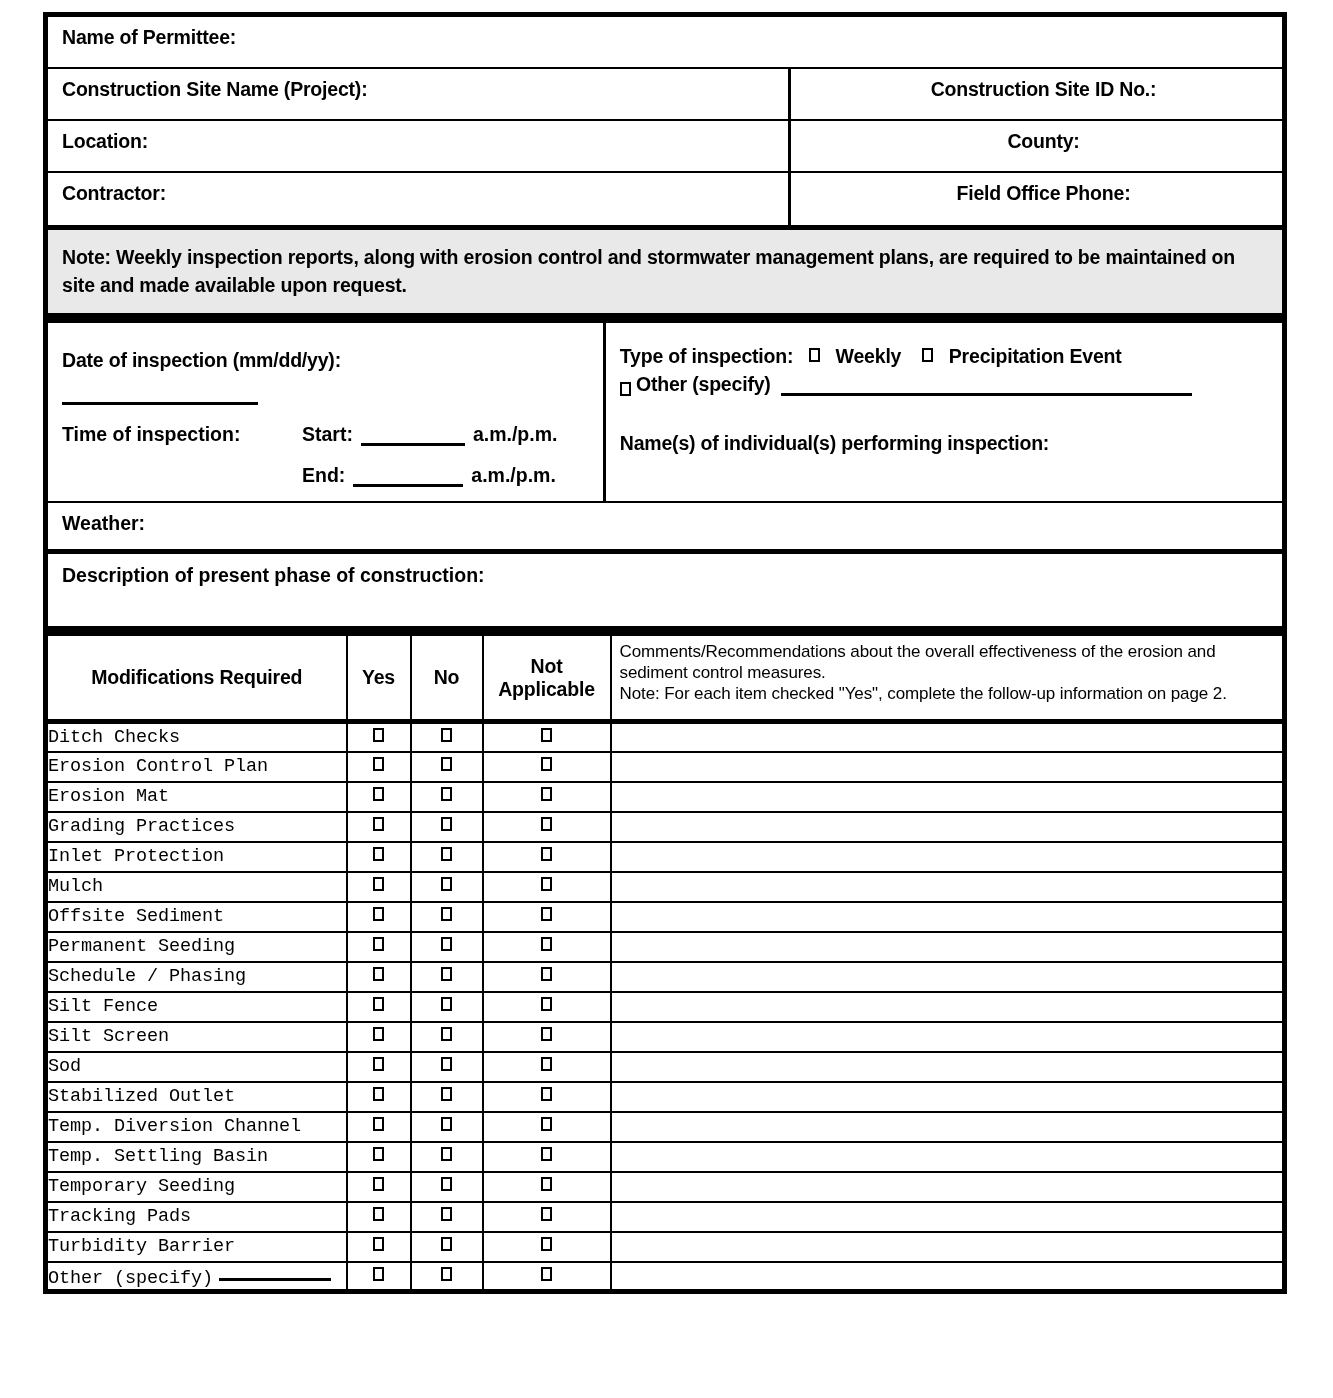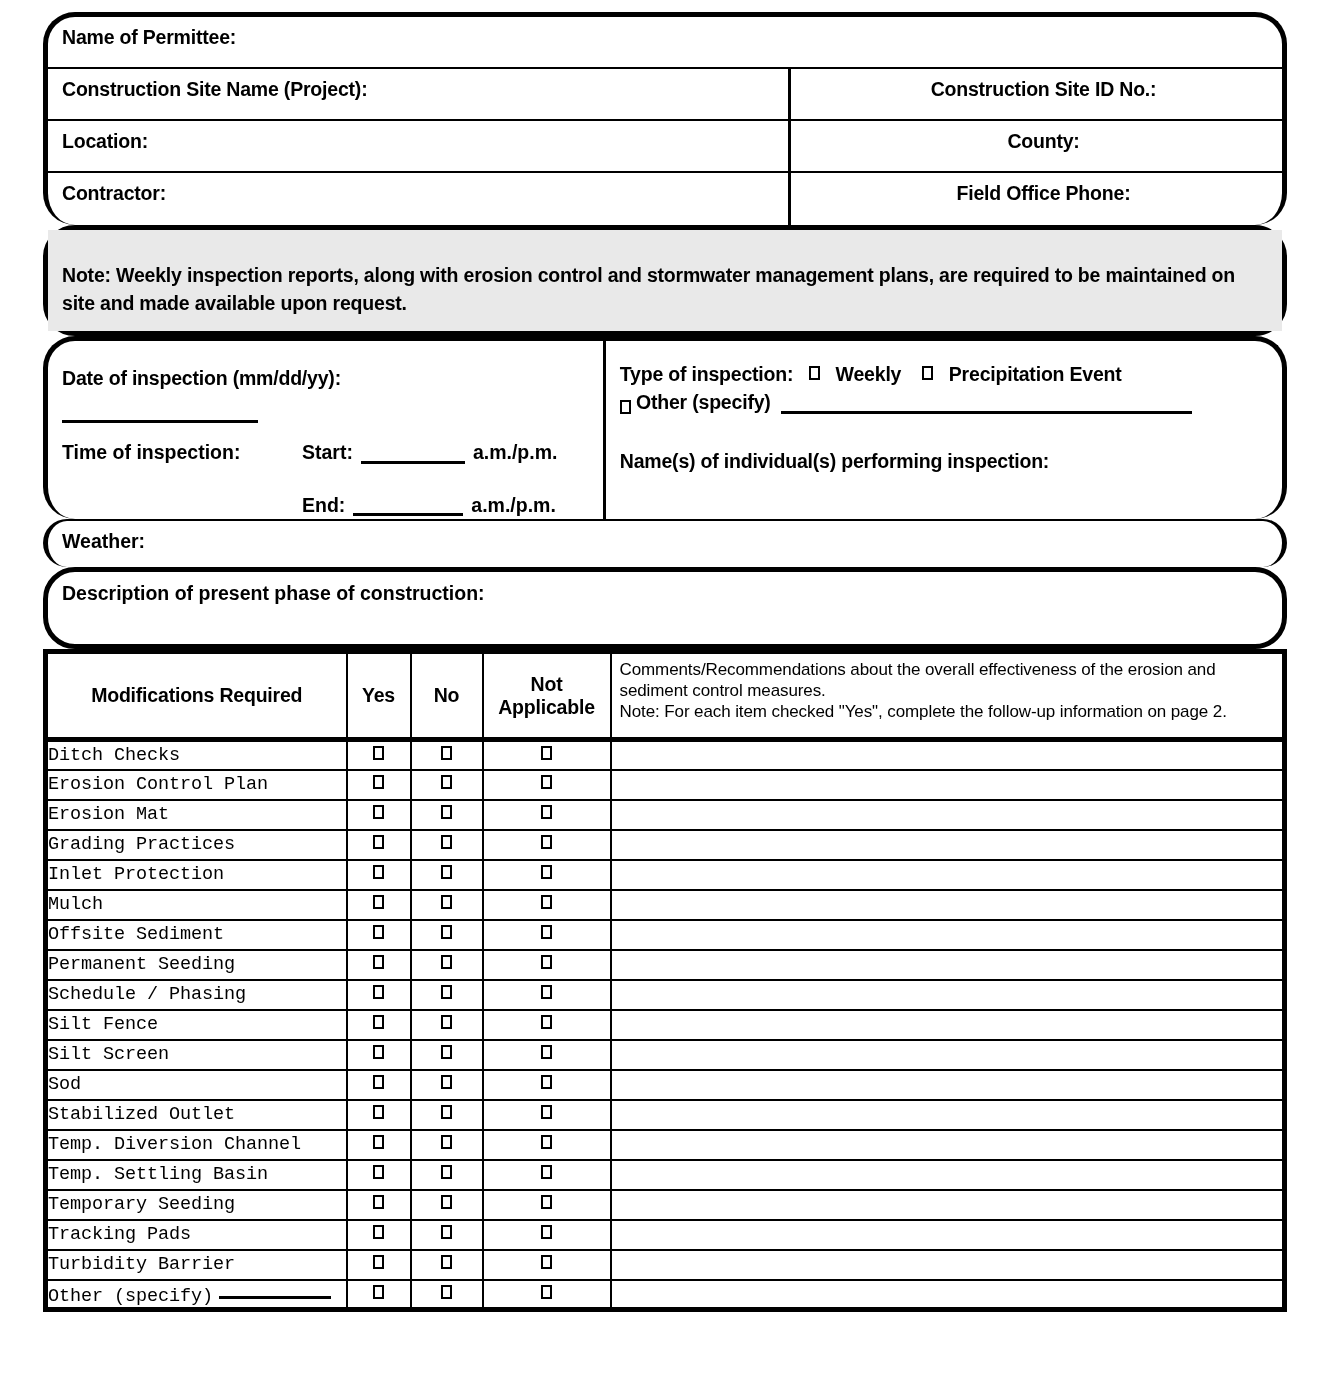--- a/index.html
+++ b/index.html
@@ -22,21 +22,20 @@
     top: 12px;
     width: 1244px;
   }
 
   
   .blk {
     border-left: 5px solid #000;
     border-right: 5px solid #000;
     box-sizing: border-box;
     width: 100%;
-    border-radius: 32px;
   }
   .blk-top { border-top: 5px solid #000; }
   .blk-bot { border-bottom: 5px solid #000; }
 
   .hline-thin { border-bottom: 2px solid #000; }
 
   .row {
     display: flex;
     box-sizing: border-box;
     width: 100%;
@@ -54,21 +53,21 @@
 
   
   .idrow { height: 52px; }
   .idrow-first { height: 52px; }
   .col-l { width: 740px; }
   .col-r { width: 494px; text-align: center; }
 
   
   .note {
     background: #e9e9e9;
-    padding: 32px 16px 14px 14px;
+    padding: 14px 16px 14px 14px;
     font-size: 19.5px;
     font-weight: bold;
     line-height: 1.42;
     letter-spacing: -0.2px;
     box-sizing: border-box;
   }
 
   
   .insp { display: flex; min-height: 178px; gap: 40px; }
   .insp-l { width: 532px; box-sizing: border-box; padding: 26px 0 0 14px; position: relative; }
@@ -83,21 +82,21 @@
     margin-top: 8px;
   }
 
   .timerow {
     display: flex;
     align-items: flex-end;
     margin-top: 18px;
     font-size: 19.5px;
     font-weight: bold;
   }
-  .timerow.second { margin-top: 30px; align-items: center; }
+  .timerow.second { margin-top: 18px; }
   .tl-label { width: 240px; }
   .tl-label.indent { width: 240px; text-align: right; padding-right: 8px; box-sizing: border-box; }
   .tl-blank {
     display: inline-block;
     width: 104px;
     border-bottom: 3px solid #000;
     height: 18px;
     margin: 0 8px;
   }
   .tl-blank.wide { width: 110px; }

